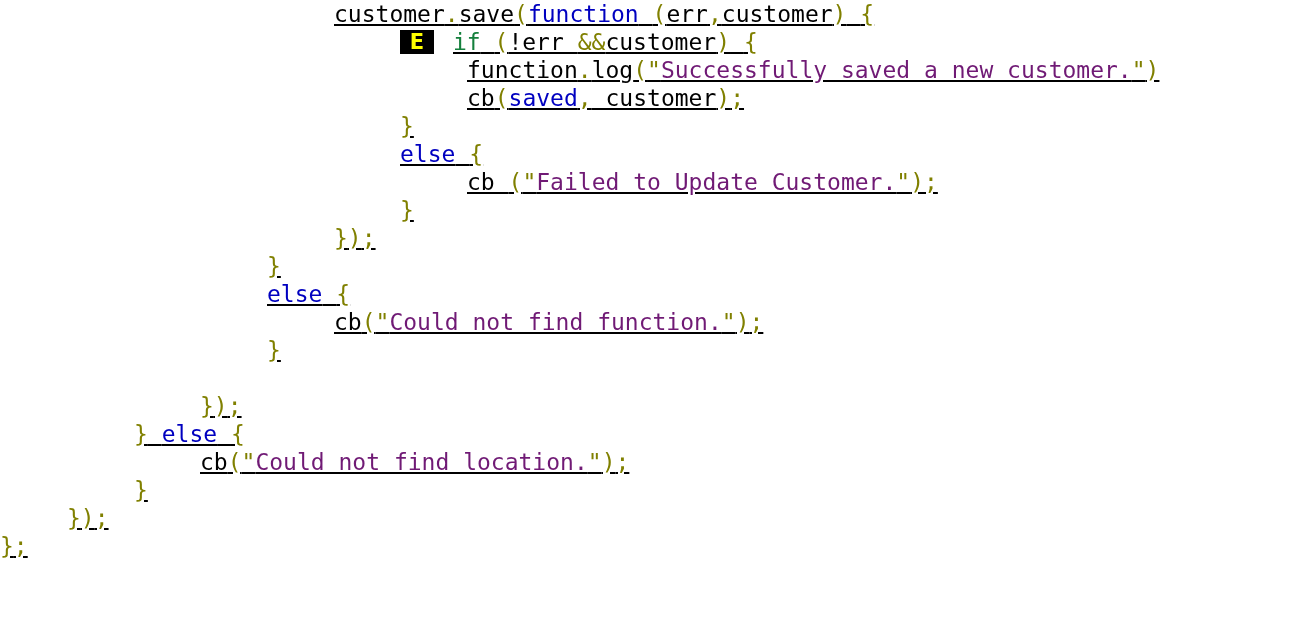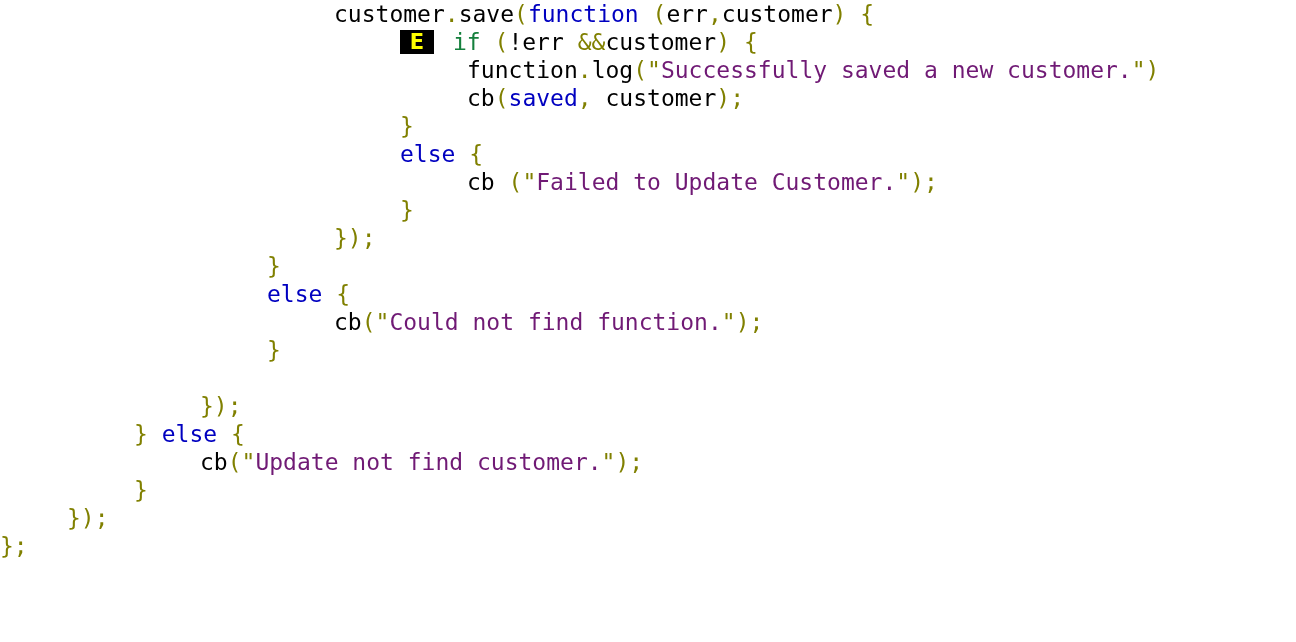--- a/index.html
+++ b/index.html
@@ -12,20 +12,21 @@
     height: 642px;
     overflow: hidden;
     font-family: "DejaVu Sans Mono", "Liberation Mono", monospace;
   }
 
   #editor {
     position: relative;
     width: 1296px;
     height: 642px;
     background: #ffffff;
+    text-decoration: underline;
   }
 
   .code-line {
     position: relative;
     height: 28px;
     line-height: 28px;
     font-size: 23px;
     white-space: pre;
     letter-spacing: 0px;
     color: #000000;
@@ -74,18 +75,18 @@
       <div class="code-line"><span class="hl-bg" style="width: 1046px;"></span><span class="line-text"><span style="display: inline-block; width: 467px;"></span><span class="t-plain">cb </span><span class="t-punc">(</span><span class="t-punc">"</span><span class="t-str">Failed to Update Customer.</span><span class="t-punc">"</span><span class="t-punc">)</span><span class="t-punc">;</span></span></div>
       <div class="code-line"><span class="line-text"><span style="display: inline-block; width: 400px;"></span><span class="t-punc">}</span></span></div>
       <div class="code-line"><span class="line-text"><span style="display: inline-block; width: 334px;"></span><span class="t-punc">}</span><span class="t-punc">)</span><span class="t-punc">;</span></span></div>
       <div class="code-line"><span class="line-text"><span style="display: inline-block; width: 267px;"></span><span class="t-punc">}</span></span></div>
       <div class="code-line"><span class="line-text"><span style="display: inline-block; width: 267px;"></span><span class="t-kw">else</span><span class="t-plain"> </span><span class="t-punc">{</span></span></div>
       <div class="code-line"><span class="hl-bg" style="width: 856px;"></span><span class="line-text"><span style="display: inline-block; width: 334px;"></span><span class="t-plain">cb</span><span class="t-punc">(</span><span class="t-punc">"</span><span class="t-str">Could not find function.</span><span class="t-punc">"</span><span class="t-punc">)</span><span class="t-punc">;</span></span></div>
       <div class="code-line"><span class="line-text"><span style="display: inline-block; width: 267px;"></span><span class="t-punc">}</span></span></div>
       <div class="code-line"><span class="line-text"><span style="display: inline-block; width: 0px;"></span></span></div>
       <div class="code-line"><span class="line-text"><span style="display: inline-block; width: 200px;"></span><span class="t-punc">}</span><span class="t-punc">)</span><span class="t-punc">;</span></span></div>
       <div class="code-line"><span class="line-text"><span style="display: inline-block; width: 134px;"></span><span class="t-punc">}</span><span class="t-plain"> </span><span class="t-kw">else</span><span class="t-plain"> </span><span class="t-punc">{</span></span></div>
-      <div class="code-line"><span class="hl-bg" style="width: 722px;"></span><span class="line-text"><span style="display: inline-block; width: 200px;"></span><span class="t-plain">cb</span><span class="t-punc">(</span><span class="t-punc">"</span><span class="t-str">Update not find customer.</span><span class="t-punc">"</span><span class="t-punc">)</span><span class="t-punc">;</span></span></div>
+      <div class="code-line"><span class="hl-bg" style="width: 722px;"></span><span class="line-text"><span style="display: inline-block; width: 200px;"></span><span class="t-plain">cb</span><span class="t-punc">(</span><span class="t-punc">"</span><span class="t-str">Could not find location.</span><span class="t-punc">"</span><span class="t-punc">)</span><span class="t-punc">;</span></span></div>
       <div class="code-line"><span class="line-text"><span style="display: inline-block; width: 134px;"></span><span class="t-punc">}</span></span></div>
       <div class="code-line"><span class="line-text"><span style="display: inline-block; width: 67px;"></span><span class="t-punc">}</span><span class="t-punc">)</span><span class="t-punc">;</span></span></div>
       <div class="code-line" style="height: 26px;"><span class="line-text"><span style="display: inline-block; width: 0px;"></span><span class="t-punc">}</span><span class="t-punc">;</span></span></div>
     </div>
 </div>
 
 </body></html>

